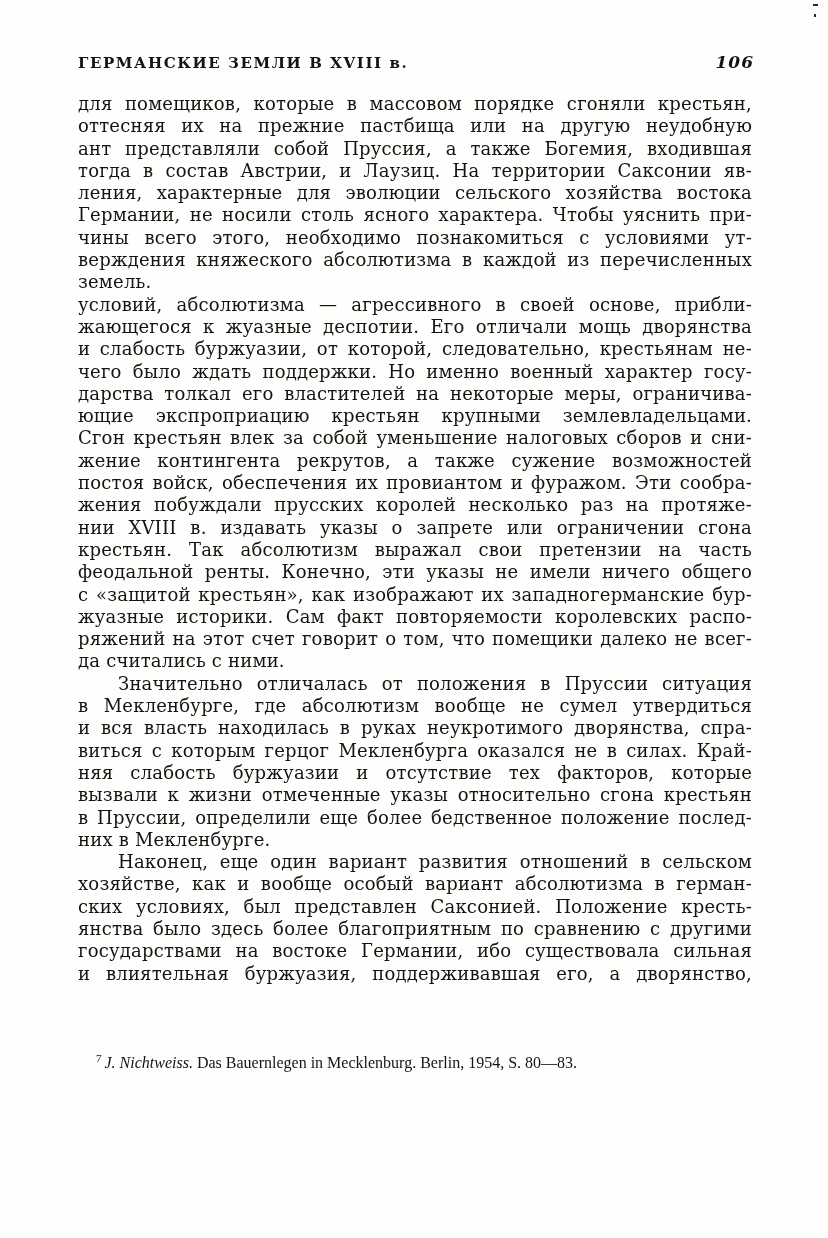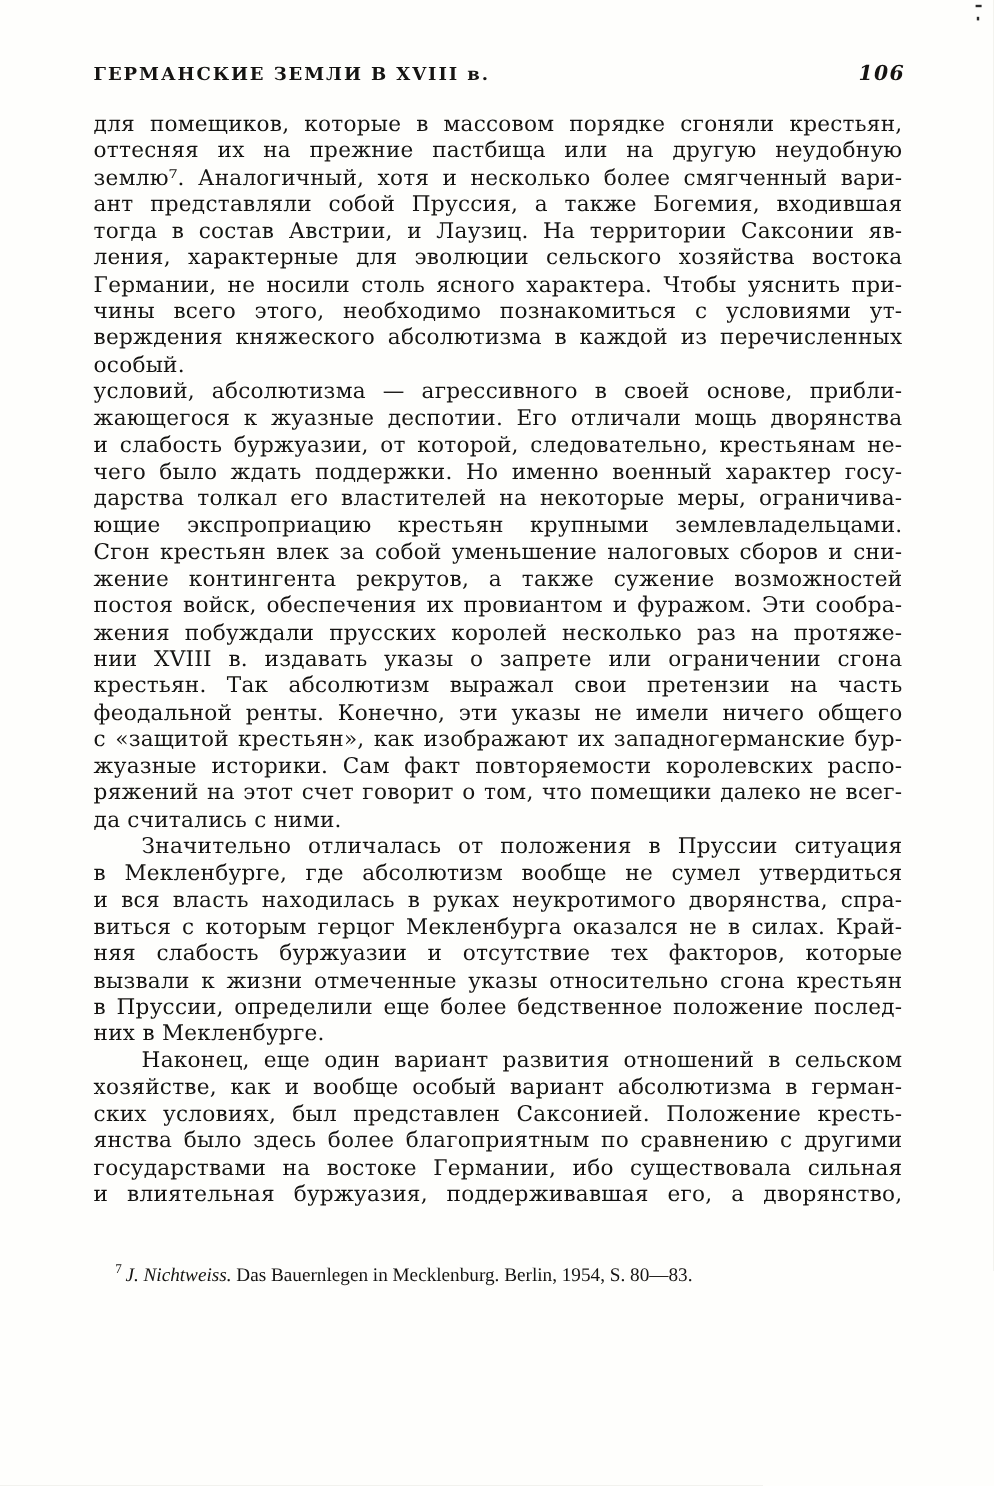--- a/index.html
+++ b/index.html
@@ -112,28 +112,27 @@
   <div class="running-header">
     <span class="running-title">ГЕРМАНСКИЕ ЗЕМЛИ В XVIII в.</span>
     <span class="page-number">106</span>
   </div>
 
   <div class="body-text">
 
     <div>
       <div class="line">для помещиков, которые в массовом порядке сгоняли крестьян,</div>
       <div class="line">оттесняя их на прежние пастбища или на другую неудобную</div>
-      <div class="line">землю⁷. Аналогичный, хотя и несколько более смягченный вари-</div>
       <div class="line">ант представляли собой Пруссия, а также Богемия, входившая</div>
       <div class="line">тогда в состав Австрии, и Лаузиц. На территории Саксонии яв-</div>
       <div class="line">ления, характерные для эволюции сельского хозяйства востока</div>
       <div class="line">Германии, не носили столь ясного характера. Чтобы уяснить при-</div>
       <div class="line">чины всего этого, необходимо познакомиться с условиями ут-</div>
       <div class="line">верждения княжеского абсолютизма в каждой из перечисленных</div>
-      <div class="line para-end">особый.</div>
+      <div class="line para-end">земель.</div>
     </div>
 
     <div>
       <div class="line">условий, абсолютизма — агрессивного в своей основе, прибли-</div>
       <div class="line">жающегося к жуазные деспотии. Его отличали мощь дворянства</div>
       <div class="line">и слабость буржуазии, от которой, следовательно, крестьянам не-</div>
       <div class="line">чего было ждать поддержки. Но именно военный характер госу-</div>
       <div class="line">дарства толкал его властителей на некоторые меры, ограничива-</div>
       <div class="line">ющие экспроприацию крестьян крупными землевладельцами.</div>
       <div class="line">Сгон крестьян влек за собой уменьшение налоговых сборов и сни-</div>

